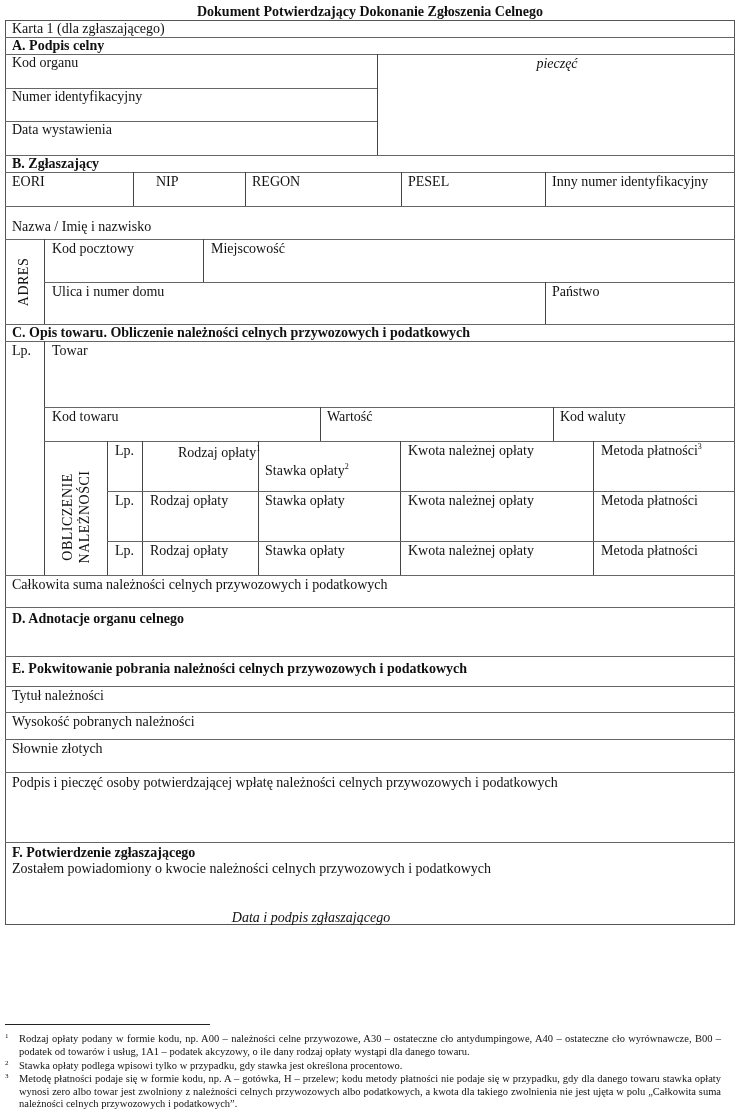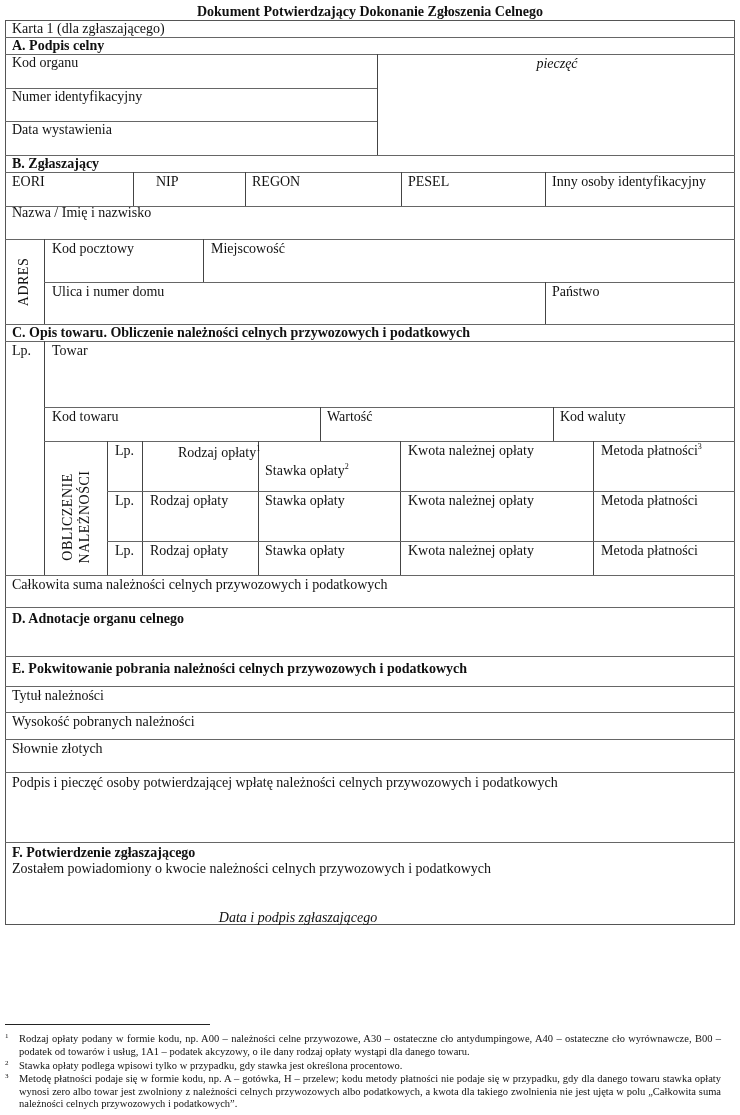--- a/index.html
+++ b/index.html
@@ -45,23 +45,23 @@
 <div class="lbl bold" style="left:12px;top:156px;">B. Zgłaszający</div>
 <div class="hl" style="left:5px;width:730px;top:172px;"></div>
 <div class="vl" style="left:133px;top:172px;height:34px;"></div>
 <div class="vl" style="left:245px;top:172px;height:34px;"></div>
 <div class="vl" style="left:401px;top:172px;height:34px;"></div>
 <div class="vl" style="left:545px;top:172px;height:34px;"></div>
 <div class="lbl" style="left:12px;top:174px;">EORI</div>
 <div class="lbl" style="left:140px;top:174px;margin-left:16px;">NIP</div>
 <div class="lbl" style="left:252px;top:174px;">REGON</div>
 <div class="lbl" style="left:408px;top:174px;">PESEL</div>
-<div class="lbl" style="left:552px;top:174px;">Inny osoby identyfikacyjny</div>
+<div class="lbl" style="left:552px;top:174px;">Inny numer identyfikacyjny</div>
 <div class="hl" style="left:5px;width:730px;top:206px;"></div>
-<div class="lbl" style="left:12px;top:205px;">Nazwa / Imię i nazwisko</div>
+<div class="lbl" style="left:12px;top:219px;">Nazwa / Imię i nazwisko</div>
 <div class="hl" style="left:5px;width:730px;top:239px;"></div>
 
 <div class="vl" style="left:44px;top:239px;height:85px;"></div>
 <div class="vert" style="left:-16px;top:274px;width:80px;height:16px;">ADRES</div>
 <div class="vl" style="left:203px;top:239px;height:43px;"></div>
 <div class="lbl" style="left:52px;top:241px;">Kod pocztowy</div>
 <div class="lbl" style="left:211px;top:241px;">Miejscowość</div>
 <div class="hl" style="left:44px;width:691px;top:282px;"></div>
 <div class="vl" style="left:545px;top:282px;height:42px;"></div>
 <div class="lbl" style="left:52px;top:284px;">Ulica i numer domu</div>
@@ -124,21 +124,21 @@
 <div class="hl" style="left:5px;width:730px;top:712px;"></div>
 <div class="lbl" style="left:12px;top:714px;">Wysokość pobranych należności</div>
 <div class="hl" style="left:5px;width:730px;top:739px;"></div>
 <div class="lbl" style="left:12px;top:741px;">Słownie złotych</div>
 <div class="hl" style="left:5px;width:730px;top:772px;"></div>
 <div class="lbl" style="left:12px;top:775px;">Podpis i pieczęć osoby potwierdzającej wpłatę należności celnych przywozowych i podatkowych</div>
 <div class="hl" style="left:5px;width:730px;top:842px;"></div>
 
 <div class="lbl bold" style="left:12px;top:845px;">F. Potwierdzenie zgłaszającego</div>
 <div class="lbl" style="left:12px;top:861px;">Zostałem powiadomiony o kwocie należności celnych przywozowych i podatkowych</div>
-<div class="lbl ital" style="left:5px;width:586px;text-align:center;top:910px;">Data i podpis zgłaszającego</div>
+<div class="lbl ital" style="left:18px;width:586px;text-align:center;top:910px;">Data i podpis zgłaszającego</div>
 
 <div class="abs fn-rule"></div>
 <div class="fn" style="top:1033px;height:25px;">
   <span class="num">1</span>
   <span class="txt">Rodzaj opłaty podany w formie kodu, np. A00 – należności celne przywozowe, A30 – ostateczne cło antydumpingowe, A40 – ostateczne cło wyrównawcze, B00 – podatek od towarów i usług, 1A1 – podatek akcyzowy, o ile dany rodzaj opłaty wystąpi dla danego towaru.</span>
 </div>
 <div class="fn" style="top:1060px;height:13px;">
   <span class="num">2</span>
   <span class="txt">Stawka opłaty podlega wpisowi tylko w przypadku, gdy stawka jest określona procentowo.</span>
 </div>

